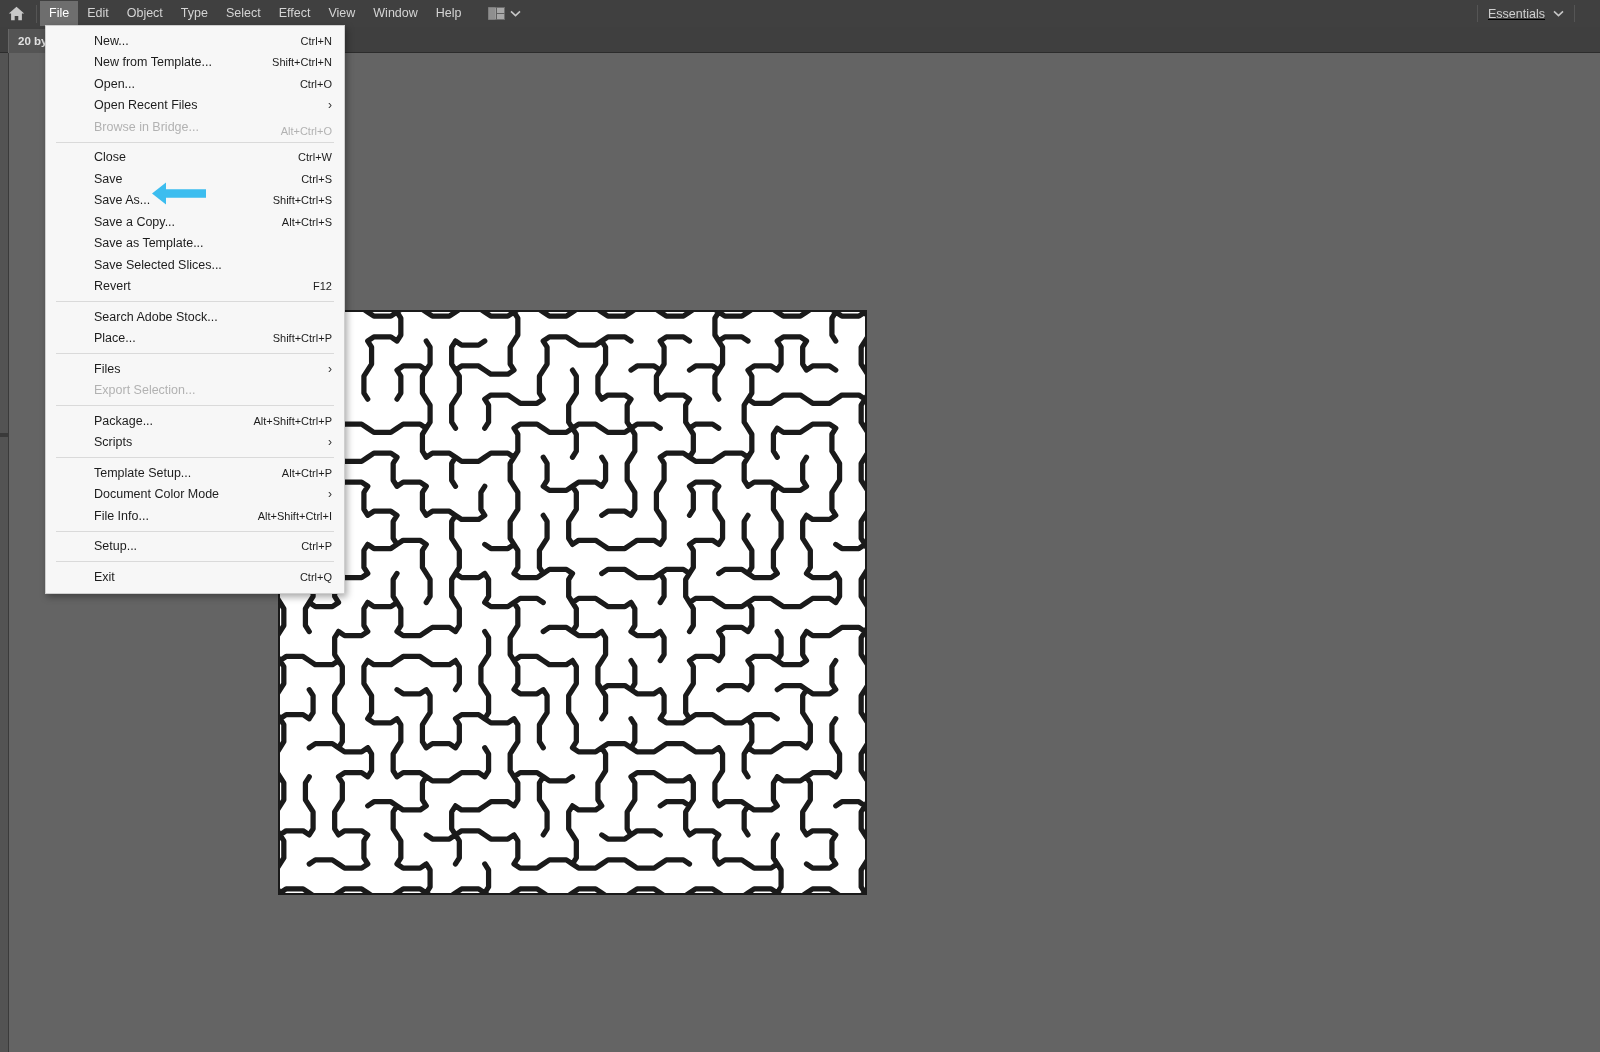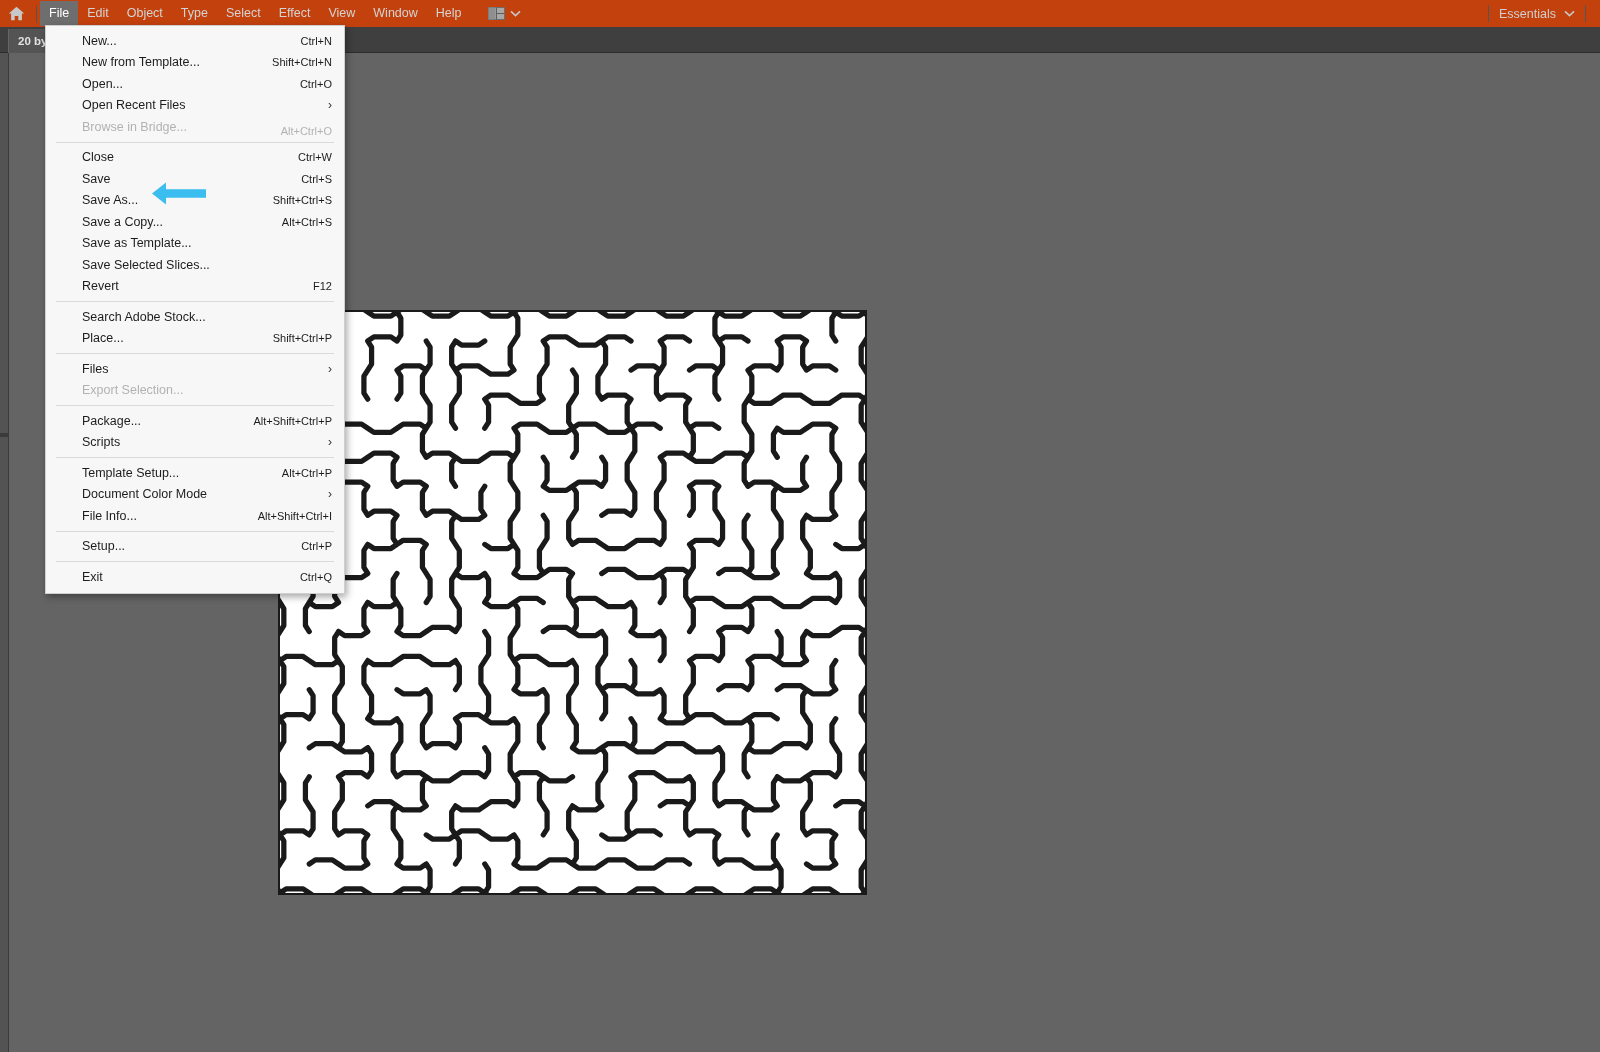--- a/index.html
+++ b/index.html
@@ -14,21 +14,21 @@
   #app {
     position: relative;
     width: 1600px; height: 1052px;
     background: #646464;
   }
 
   
   .menubar {
     position: absolute; top: 0; left: 0;
     width: 1600px; height: 27px;
-    background: #c2410c;
+    background: #404040;
     display: flex; align-items: center;
     z-index: 40;
   }
   .home-btn {
     width: 33px; height: 27px;
     display: flex; align-items: center; justify-content: center;
   }
   .home-icon { display:block; }
   .mb-sep {
     width: 1px; height: 18px;
@@ -50,21 +50,22 @@
   .arrange-btn {
     display:flex; align-items:center; gap:5px;
     margin-left: 12px; padding: 3px 5px;
   }
   .arr-icon { display:block; }
   .chev { display:block; }
   .mb-right {
     margin-left: auto;
     display: flex; align-items: center;
     height: 27px;
-    padding-right: 4px;
+    padding-right: 15px;
+    text-decoration: underline;
   }
   .ess-sep { width:1px; height:17px; background:#555; margin:0 10px; }
   .ess-label {
     font-size: 12.5px; color: #cfcfcf;
     margin-right: 8px;
   }
 
   
   .tabbar {
     position: absolute; top: 27px; left: 0;
@@ -131,21 +132,21 @@
     background: #f7f7f7;
     border: 1px solid #cfcfcf;
     box-shadow: 2px 3px 7px rgba(0,0,0,0.35);
     padding: 4px 0 5px 0;
     z-index: 60;
   }
   .menu-row {
     position: relative;
     display: flex; align-items: center;
     height: 21.5px;
-    padding: 0 12px 0 36px;
+    padding: 0 12px 0 48px;
     font-size: 12.5px;
     color: #1d1d1d;
     white-space: nowrap;
     cursor: default;
   }
   .menu-row.disabled { color: #b2b2b2; cursor: default; }
   .mr-label { flex: 0 0 auto; }
   .mr-accel {
     margin-left: auto;
     font-size: 11px;

